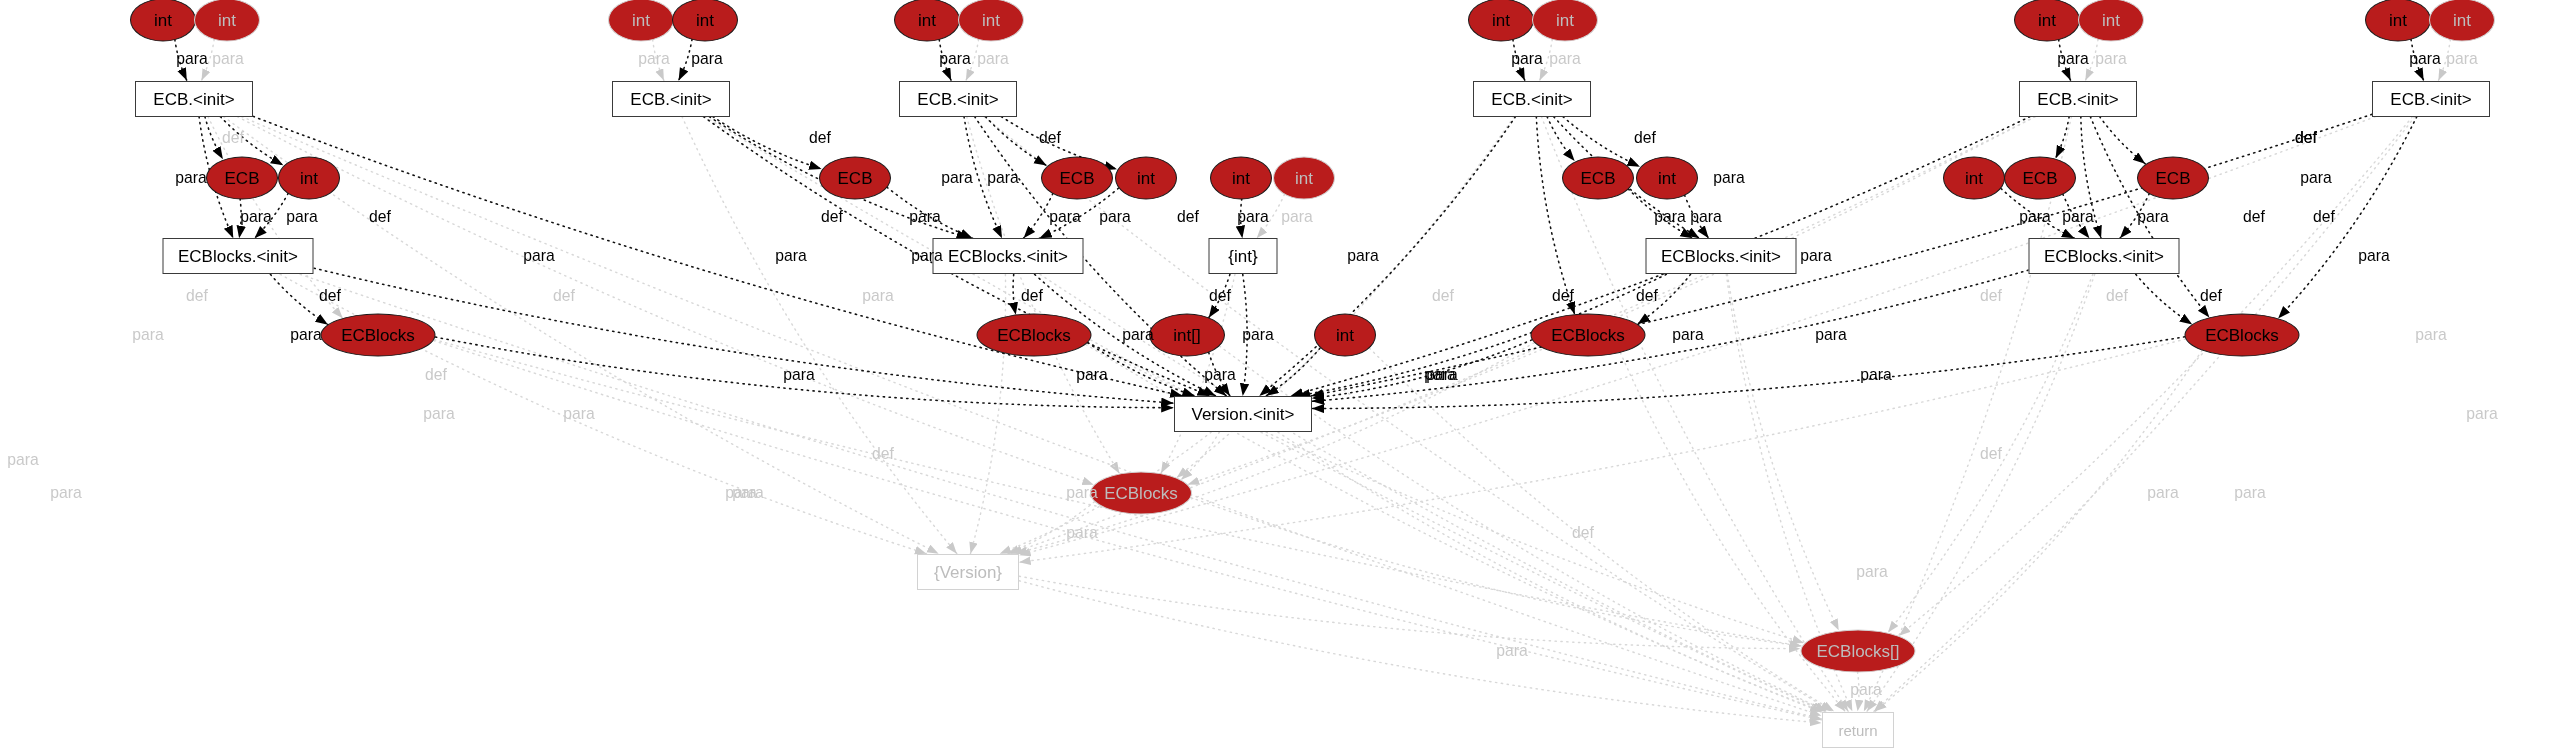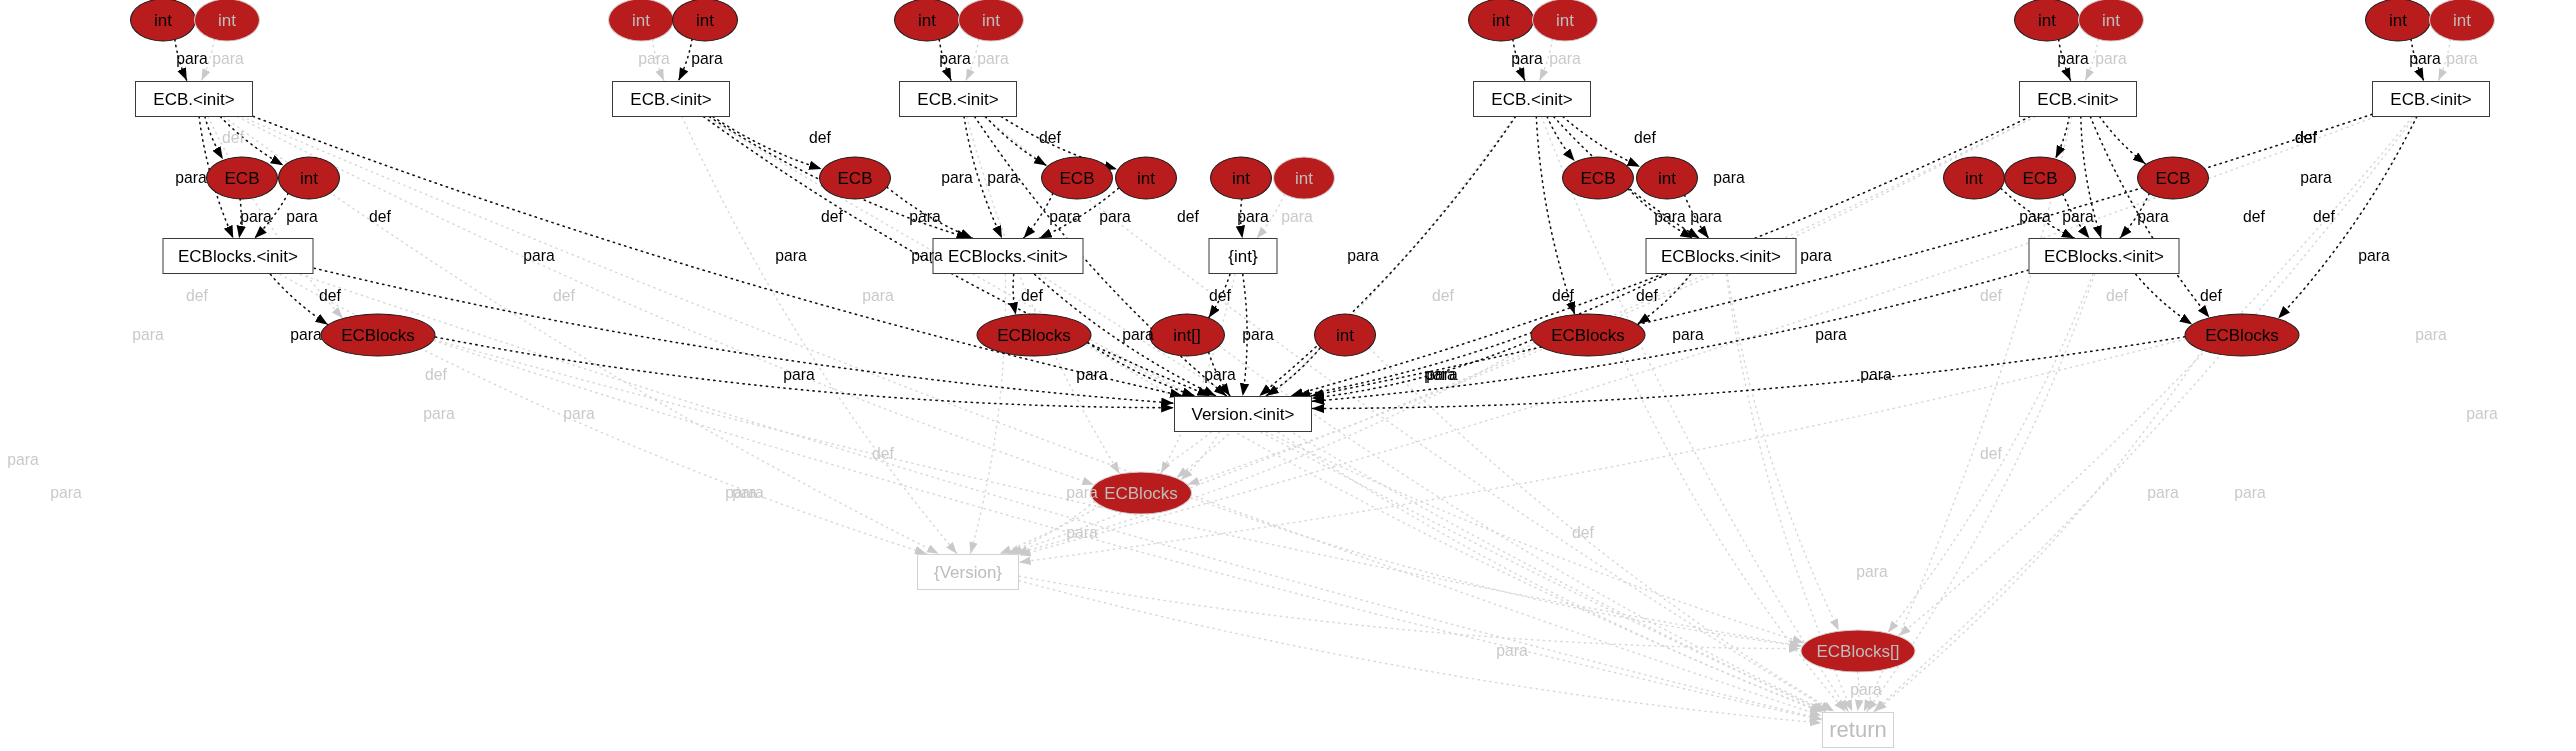--- a/index.html
+++ b/index.html
@@ -270,21 +270,21 @@
       </div>
       <div class="node ell dim" style="left: 1141px; top: 493px; width: 102px; height: 43px; font-size: 17px;">
         <span class="lbl">ECBlocks</span>
       </div>
       <div class="node box dim" style="left: 968px; top: 572px; width: 102px; height: 36px; font-size: 17px;">
         <span class="lbl">{Version}</span>
       </div>
       <div class="node ell dim" style="left: 1858px; top: 651px; width: 115px; height: 43px; font-size: 17px;">
         <span class="lbl">ECBlocks[]</span>
       </div>
-      <div class="node box dim" style="left: 1858px; top: 730px; width: 72px; height: 36px; font-size: 22px;">
+      <div class="node box dim" style="left: 1858px; top: 730px; width: 72px; height: 36px; font-size: 15px;">
         <span class="lbl">return</span>
       </div>
     </div>
   <div id="label-layer">
       <div class="edge-label" style="left: 192px; top: 59px; font-size: 15.7px;">para</div>
       <div class="edge-label dim" style="left: 228px; top: 59px; font-size: 15.7px;">para</div>
       <div class="edge-label dim" style="left: 233px; top: 138px; font-size: 15.7px;">def</div>
       <div class="edge-label" style="left: 191px; top: 178px; font-size: 15.7px;">para</div>
       <div class="edge-label" style="left: 256px; top: 217px; font-size: 15.7px;">para</div>
       <div class="edge-label" style="left: 302px; top: 217px; font-size: 15.7px;">para</div>

